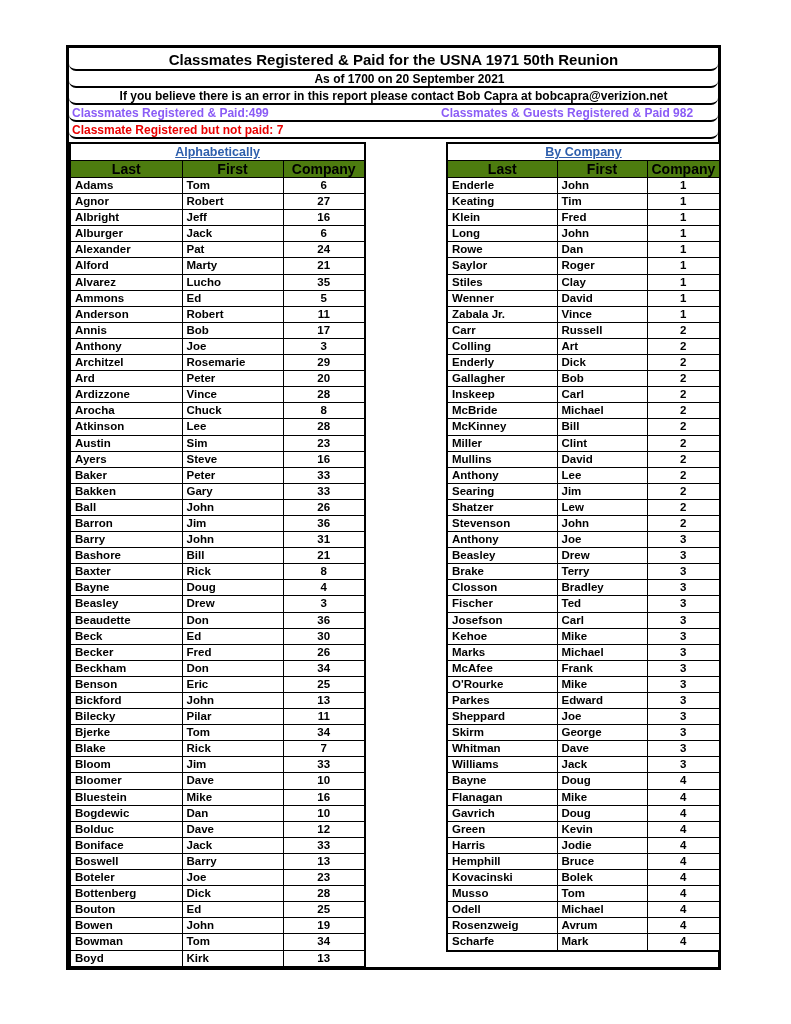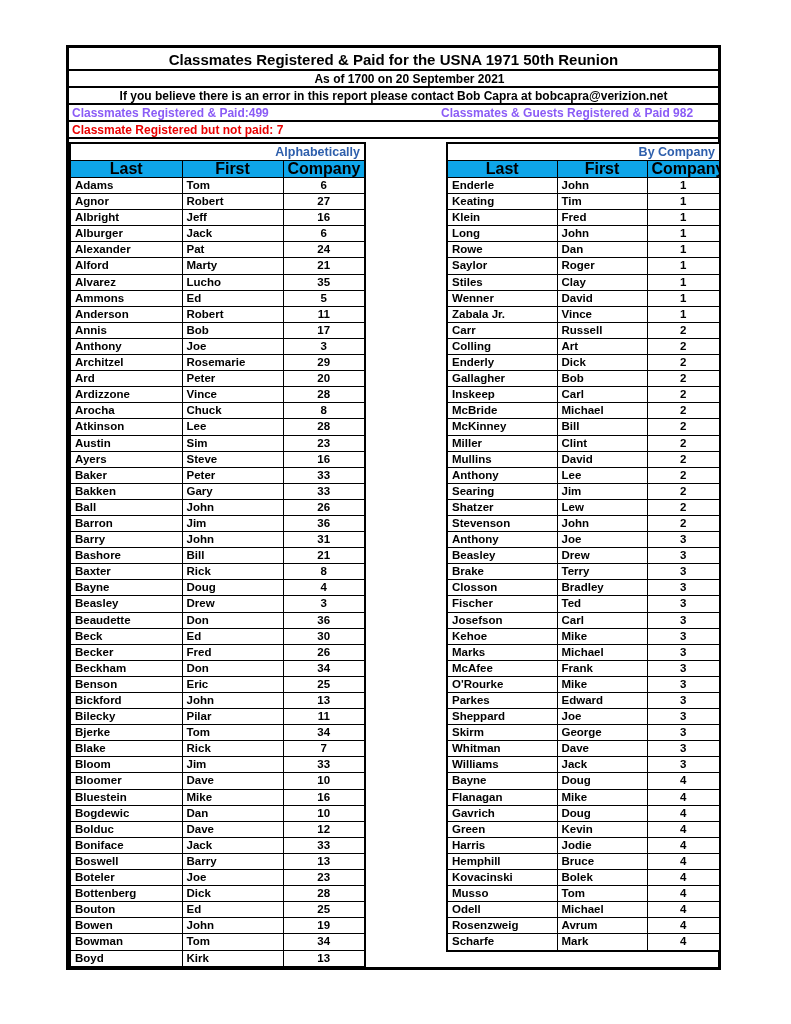--- a/index.html
+++ b/index.html
@@ -22,20 +22,21 @@
     box-sizing: border-box;
   }
   .header-box { width: 100%; }
   .hrow {
     border-bottom: 2px solid #000;
     font-weight: 700;
     box-sizing: border-box;
     position: relative;
     white-space: nowrap;
     overflow: hidden;
+    border-radius: 7px;
   }
   .r-title   { height: 23px; line-height: 23px; font-size: 15px; text-align: center; }
   .r-asof    { height: 17px; line-height: 17px; font-size: 12px; text-align: center; padding-left: 32px; }
   .r-contact { height: 17px; line-height: 17px; font-size: 12px; text-align: center; }
   .r-green   { height: 17px; line-height: 17px; font-size: 12px; color: #8b5cf6; }
   .r-red     { height: 17px; line-height: 17px; font-size: 12px; color: #e90000; }
   .stat-left  { position: absolute; left: 3px; }
   .stat-right { position: absolute; left: 372px; }
   .r-red .stat-left { color: #e90000; }
 
@@ -53,27 +54,28 @@
     padding: 0 4px;
     font-weight: 700;
     overflow: hidden;
     white-space: nowrap;
     box-sizing: border-box;
   }
   tr.caption-row th {
     height: 16px; line-height: 16px;
     font-size: 12.5px;
     color: #2e5fac;
-    text-align: right;
+    text-align: center;
     background: #fff;
+    text-decoration: underline;
   }
   tr.col-head th {
     height: 16px; line-height: 16px;
-    font-size: 16px;
-    background: #0ea5e9;
+    font-size: 14px;
+    background: #4d7c0f;
     text-align: center;
   }
   table.roster td {
     height: 15.1px; line-height: 15.1px;
     font-size: 11.5px;
     text-align: left;
   }
   table.roster td:nth-child(3) { text-align: center; }
   
   table.roster.left  col.c-last  { width: 112px; }

